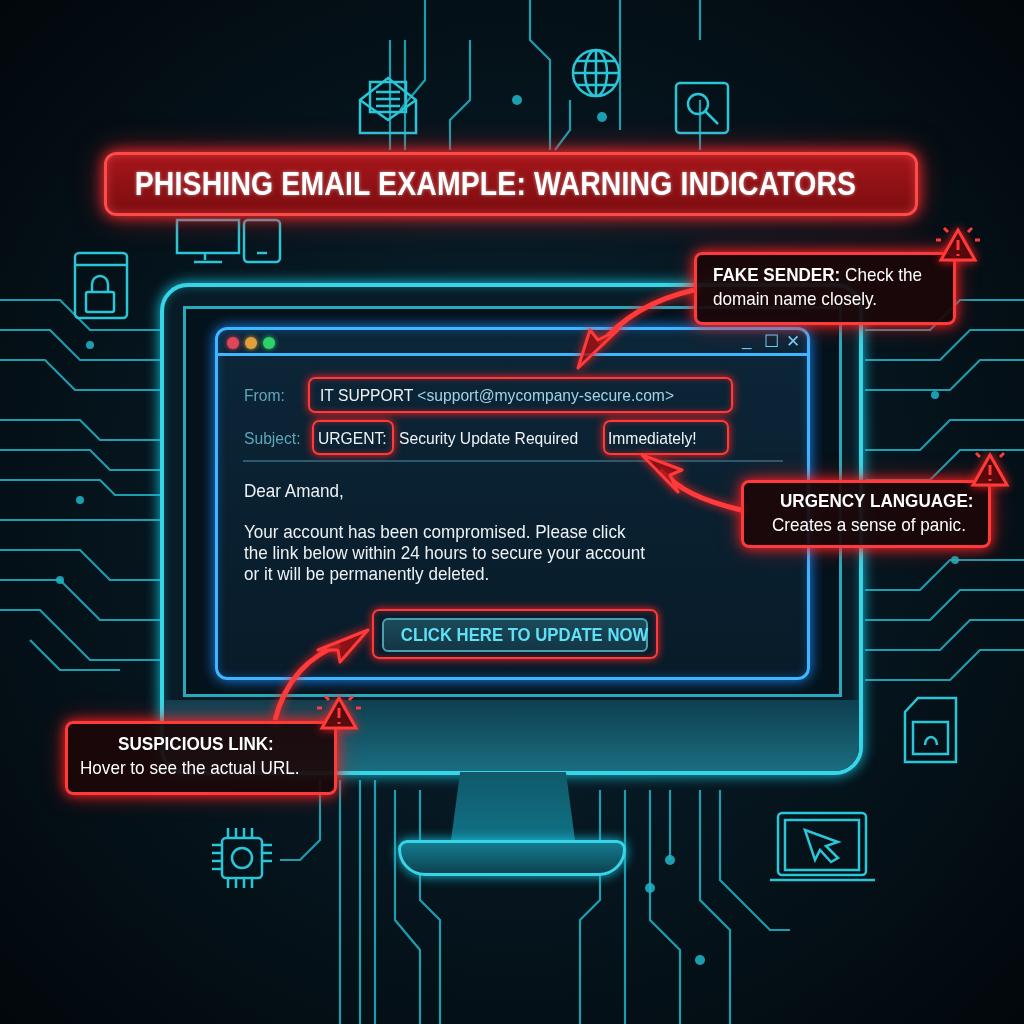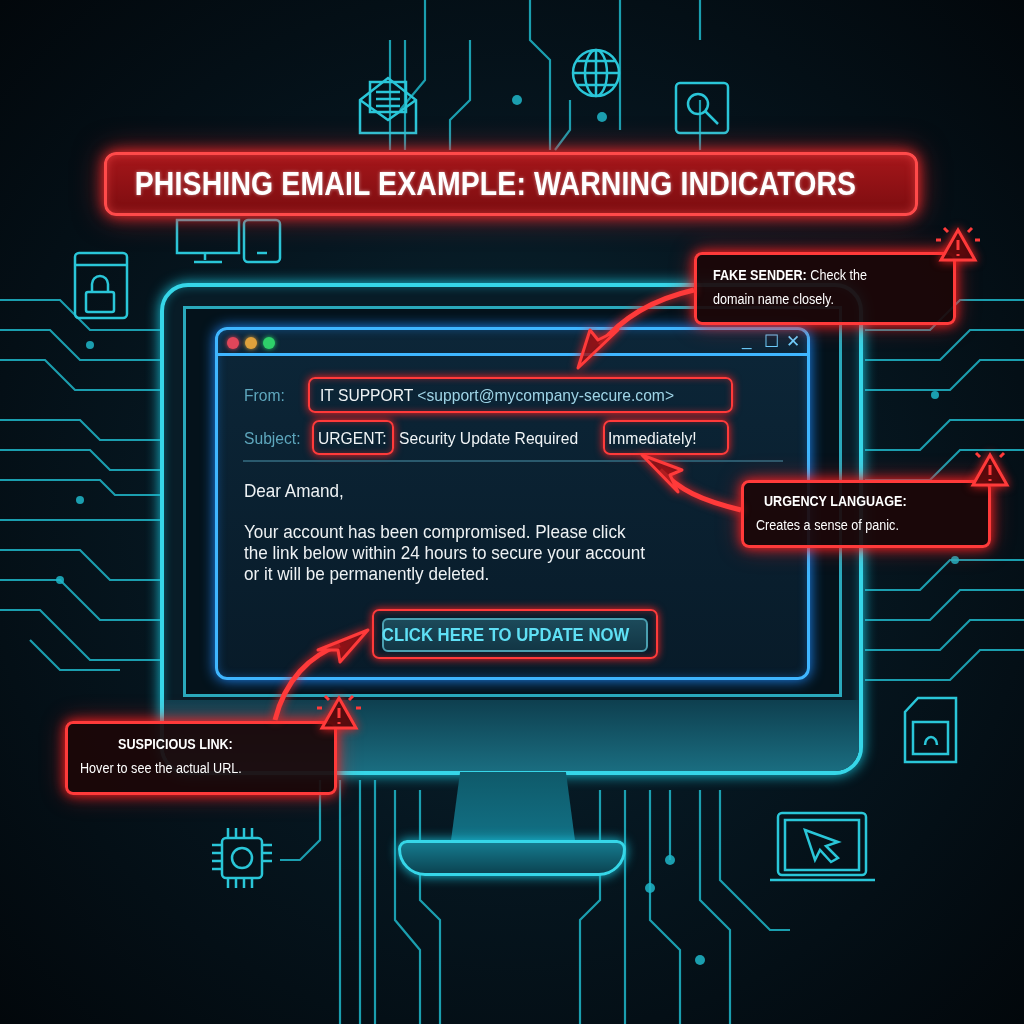--- a/index.html
+++ b/index.html
@@ -17,23 +17,23 @@
   .titlebar{left:0;top:0;width:100%;height:26px;border-bottom:3px solid #3fb6ff;box-sizing:border-box;}
   .dot{top:7px;width:12px;height:12px;border-radius:50%;}
   .win-ctrl{color:#6cd0ff;font-size:17px;top:1px;}
   .lbl{color:#5ea7bd;font-size:17px;transform:scaleX(.92);transform-origin:left;}
   .val{color:#f0f4f6;font-size:17px;white-space:nowrap;transform:scaleX(.92);transform-origin:left;}
   .val .addr{color:#9fd4e6;}
   .rbox{border:2.5px solid #ff3a3a;border-radius:7px;box-shadow:0 0 8px #ff2020,inset 0 0 6px rgba(255,40,40,.4);box-sizing:border-box;}
   .divider{left:25px;top:130px;width:540px;height:2px;background:#2a5a6e;}
   .body-text{color:#eef2f4;font-size:19px;line-height:21px;white-space:nowrap;transform:scaleX(.9);transform-origin:left;}
   .cta-outer{left:154px;top:279px;width:286px;height:50px;}
-  .cta{left:8px;top:7px;width:266px;height:34px;border:2px solid #4a9fb0;border-radius:6px;background:linear-gradient(#1c4a5a,#123645);box-sizing:border-box;display:flex;align-items:center;justify-content:flex-end;}
+  .cta{left:8px;top:7px;width:266px;height:34px;border:2px solid #4a9fb0;border-radius:6px;background:linear-gradient(#1c4a5a,#123645);box-sizing:border-box;display:flex;align-items:center;justify-content:flex-start;}
   .cta span{color:#5fe0f5;font-weight:bold;font-size:19px;transform:scaleX(.88);white-space:nowrap;}
-  .callout{border:3px solid #ff3a3a;border-radius:8px;background:rgba(28,6,8,.92);box-shadow:0 0 12px #ff2020,0 0 24px rgba(255,30,30,.45);box-sizing:border-box;color:#fff;font-size:14px;line-height:24px;}
+  .callout{border:3px solid #ff3a3a;border-radius:8px;background:rgba(28,6,8,.92);box-shadow:0 0 12px #ff2020,0 0 24px rgba(255,30,30,.45);box-sizing:border-box;color:#fff;font-size:19px;line-height:24px;}
   .callout b{font-weight:bold;}
   .cw{display:inline-block;transform:scaleX(.9);transform-origin:left;white-space:nowrap;}
   #arrows{position:absolute;left:0;top:0;width:1024px;height:1024px;pointer-events:none;}
 </style>
 </head>
 <body>
 
 <svg id="circuits" viewBox="0 0 1024 1024">
   <g fill="none" stroke="#1fb7c9" stroke-width="2.2" opacity="0.85">
 
@@ -188,21 +188,21 @@
       <span>CLICK HERE TO UPDATE NOW</span>
     </div>
   </div>
 </div>
 
 <div class="abs callout" style="left:694px;top:252px;width:262px;height:73px;padding:8px 0 0 16px;">
   <span class="cw"><b>FAKE SENDER:</b> <span>Check the</span></span><br>
   <span class="cw">domain name closely.</span>
 </div>
 
-<div class="abs callout" style="left:741px;top:480px;width:250px;height:68px;padding:6px 0 0 12px;text-align:left;">
+<div class="abs callout" style="left:741px;top:480px;width:250px;height:68px;padding:6px 0 0 28px;text-align:left;">
   <span class="cw" style="margin-left:8px;"><b>URGENCY LANGUAGE:</b></span><br>
   <span class="cw">Creates a sense of panic.</span>
 </div>
 
 <div class="abs callout" style="left:65px;top:721px;width:272px;height:74px;padding:8px 0 0 12px;">
   <span class="cw" style="margin-left:38px;"><b>SUSPICIOUS LINK:</b></span><br>
   <span class="cw">Hover to see the actual URL.</span>
 </div>
 
 <svg id="arrows" viewBox="0 0 1024 1024">

